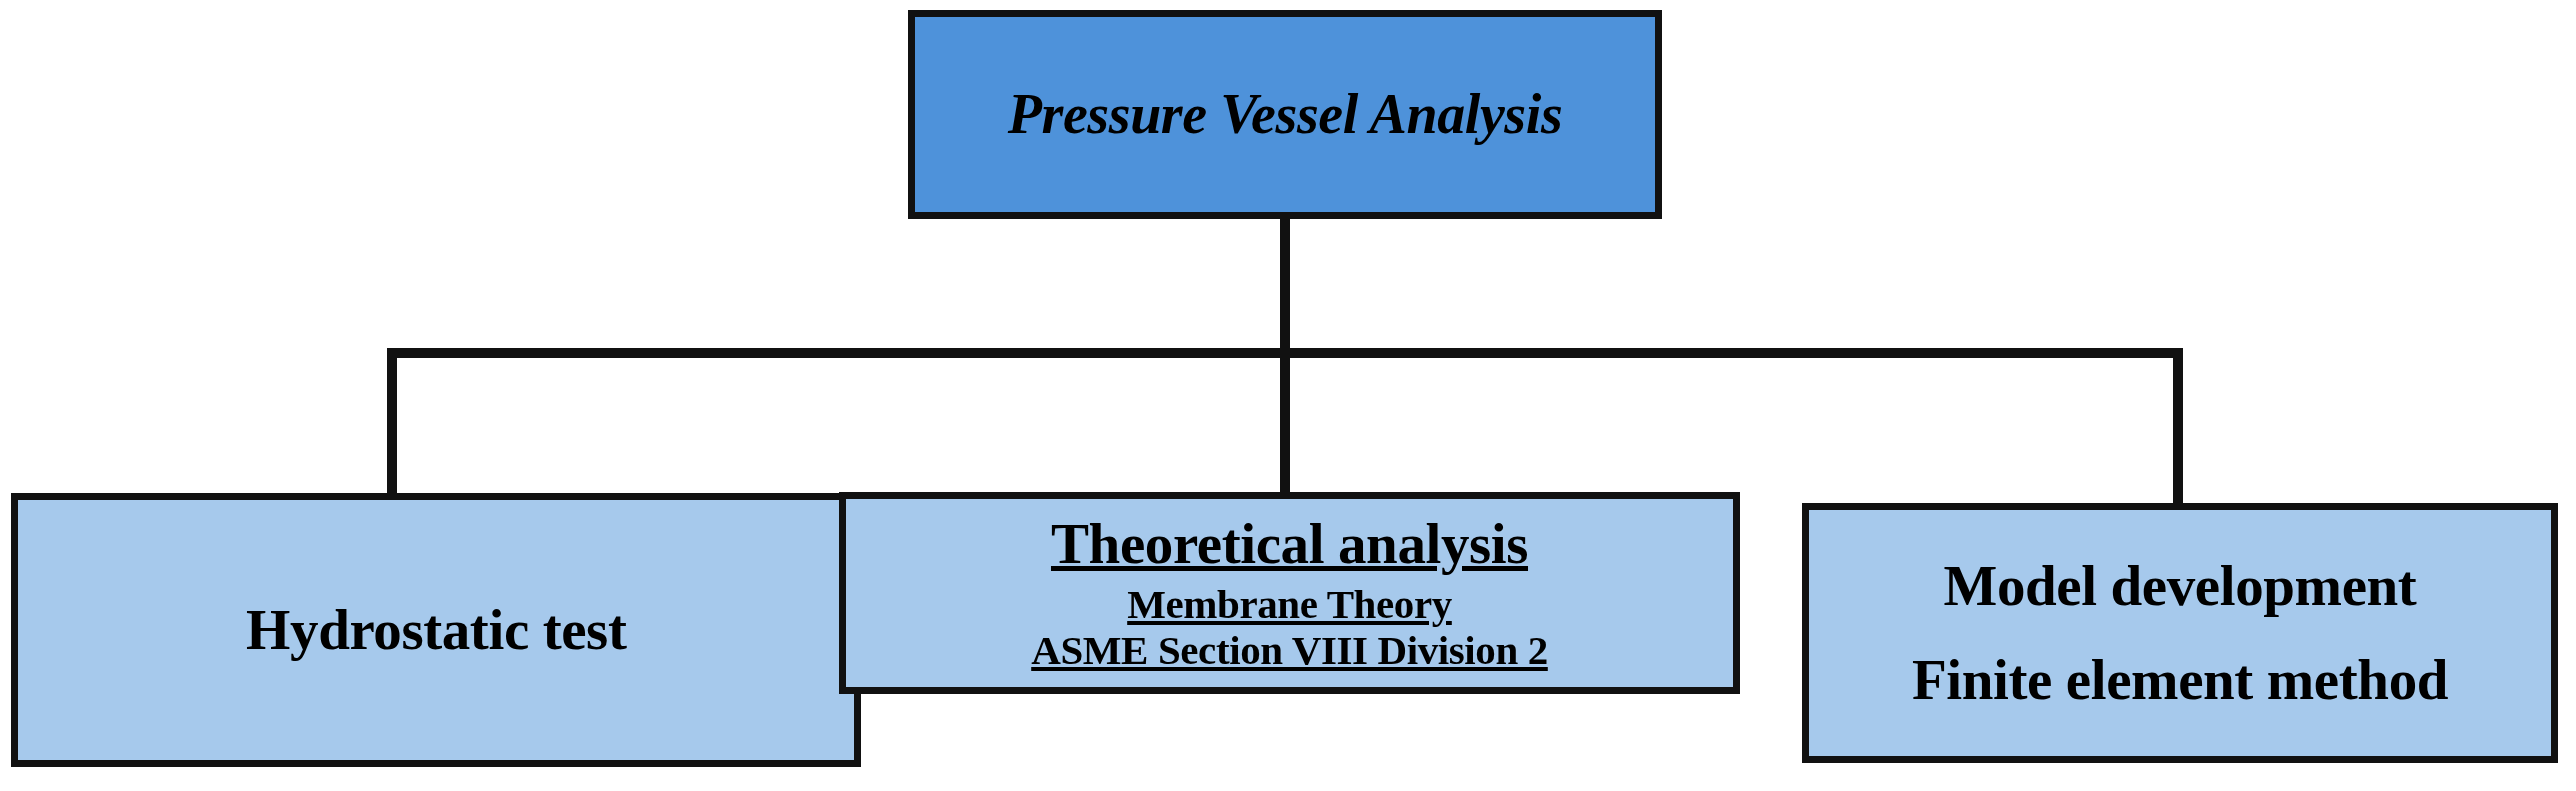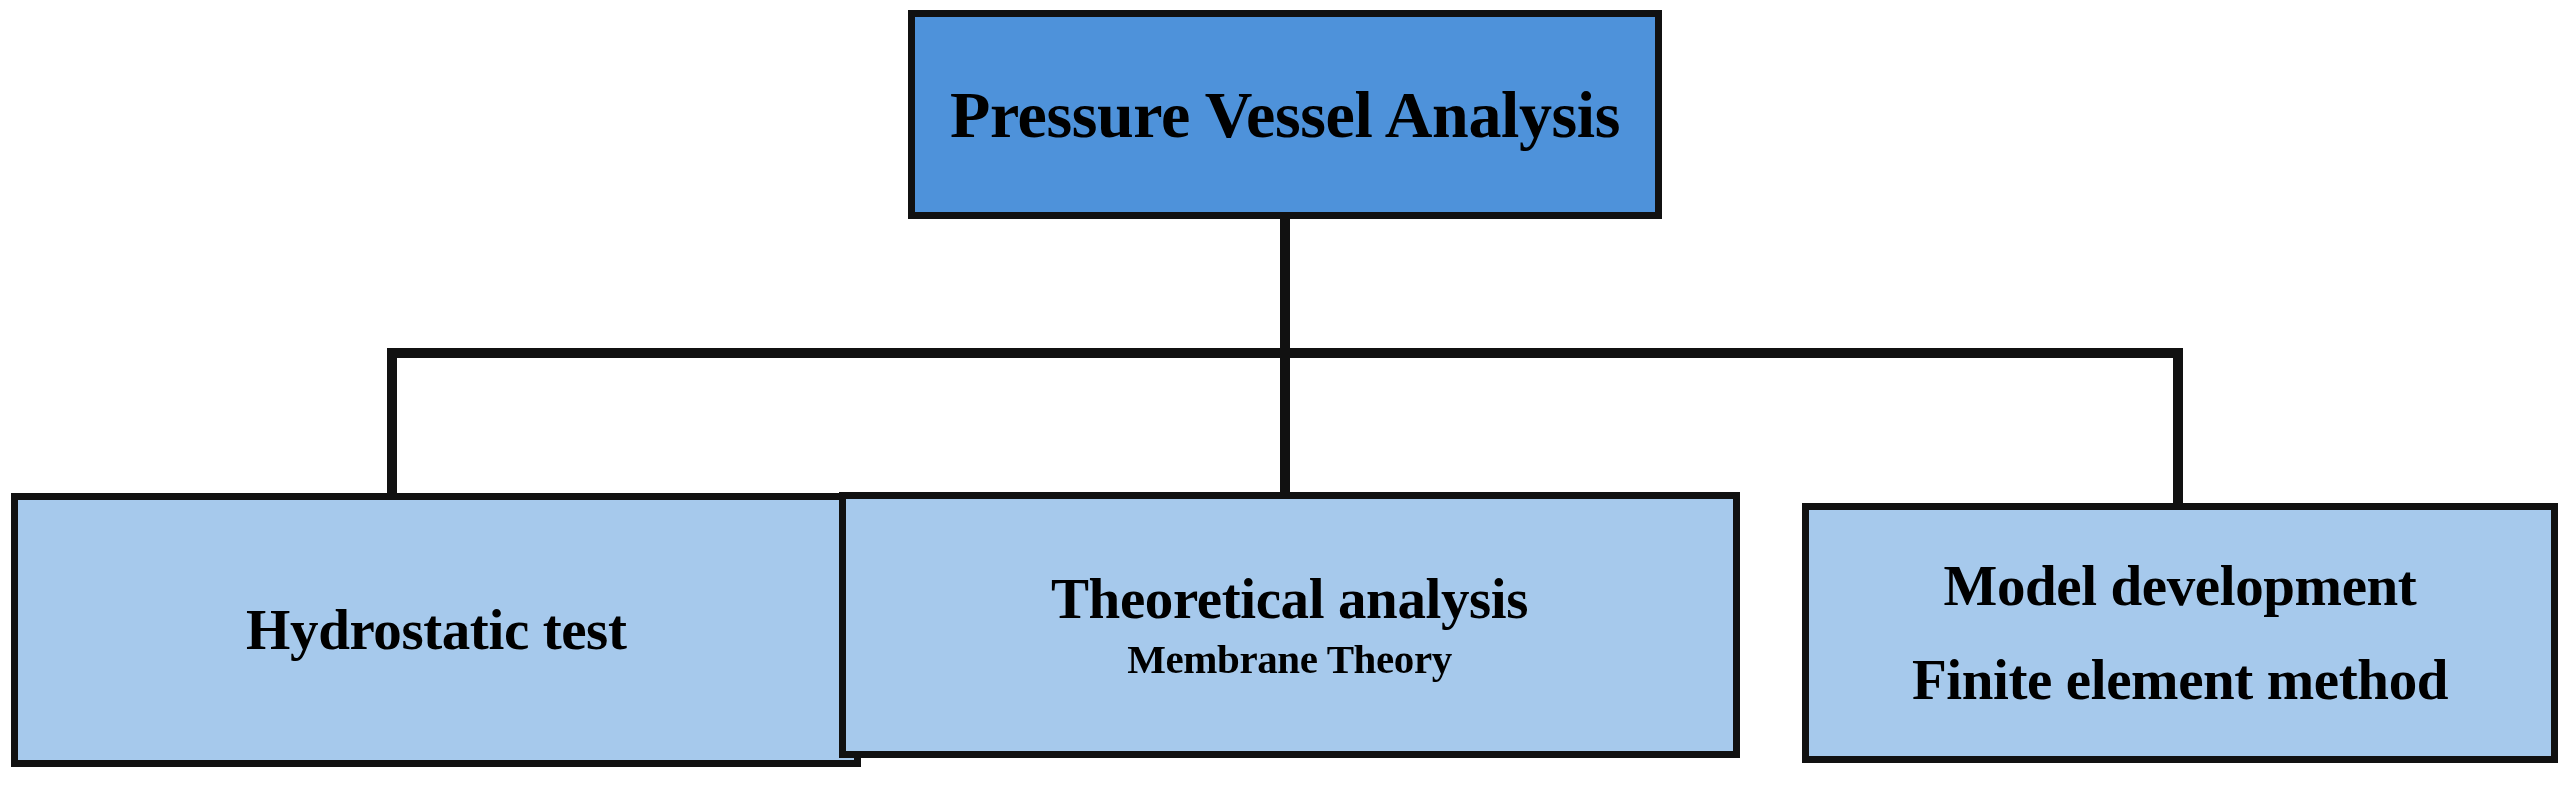--- a/index.html
+++ b/index.html
@@ -51,32 +51,33 @@
     left: 11.3px;
     top: 493px;
     width: 850px;
     height: 274px;
   }
 
   .node-theoretical {
     left: 839px;
     top: 492px;
     width: 901px;
-    height: 266px;
+    height: 202px;
+    text-decoration: underline;
   }
 
   .node-model {
     left: 1802px;
     top: 503px;
     width: 756px;
     height: 260px;
     gap: 29px;
   }
 
-  .line-xl  { font-size: 66px; letter-spacing: -0.4px; }
+  .line-xl  { font-size: 56px; letter-spacing: -0.4px; font-style: italic; }
   .line-lg  { font-size: 57px; letter-spacing: -0.4px; }
   .line-md  { font-size: 41px; letter-spacing: -0.4px; }
 
   .node-theoretical .line-lg { margin-bottom: 3.5px; }
 
   
   .conn {
     position: absolute;
     background: #111111;
     z-index: 1;
@@ -128,20 +129,21 @@
     <div class="line-xl">Pressure Vessel Analysis</div>
   </div>
 
   <div class="node node-leaf node-hydrostatic">
     <div class="line-lg">Hydrostatic test</div>
   </div>
 
   <div class="node node-leaf node-theoretical">
     <div class="line-lg">Theoretical analysis</div>
     <div class="line-md">Membrane Theory</div>
+    <div class="line-md">ASME Section VIII Division 2</div>
   </div>
 
   <div class="node node-leaf node-model">
     <div class="line-lg">Model development</div>
     <div class="line-lg">Finite element method</div>
   </div>
 
 </div>
 
 

